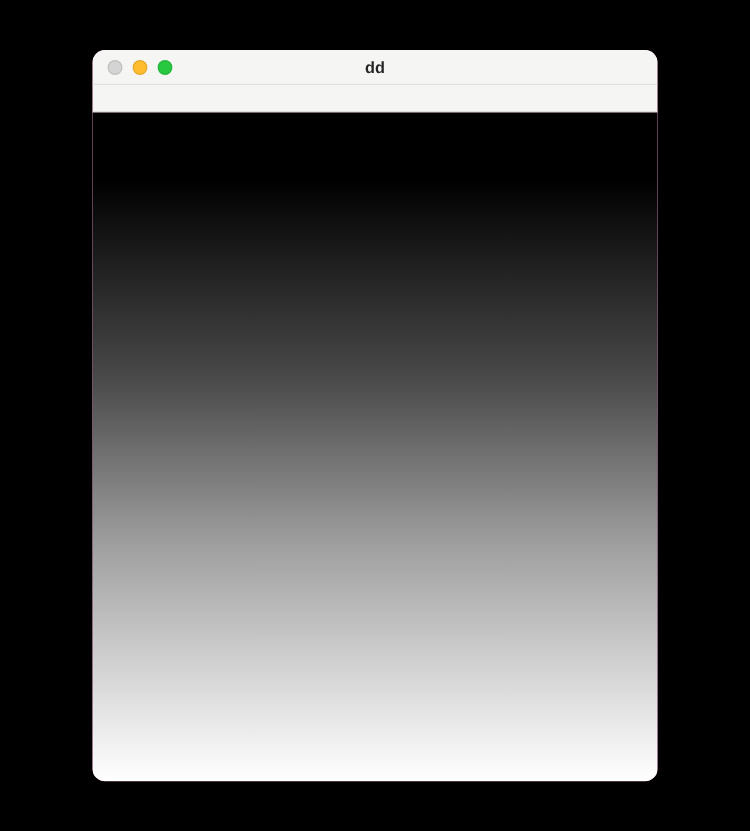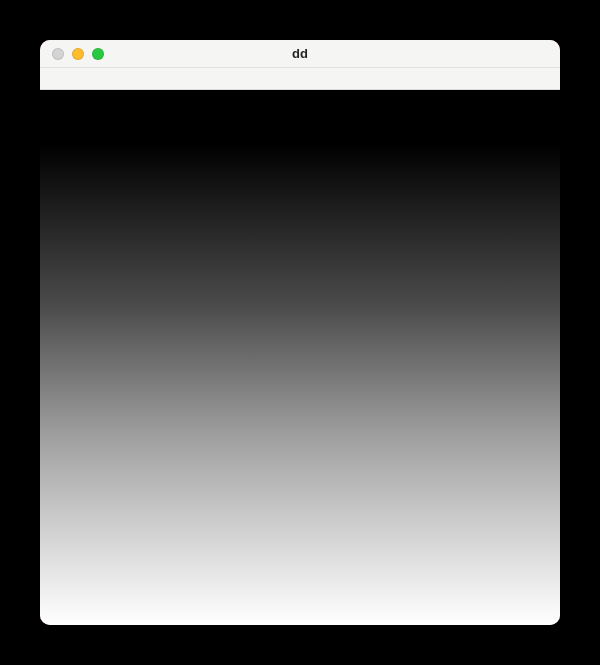--- a/index.html
+++ b/index.html
@@ -12,21 +12,21 @@
       background: #000000;
       width: 600px;
       height: 665px;
       display: flex;
       align-items: center;
       justify-content: center;
       font-family: -apple-system, BlinkMacSystemFont, "Segoe UI", Helvetica, Arial, sans-serif;
     }
     
     .window {
-      width: 520px;
+      width: 452px;
       height: 585px;
       background: #f9a8d4;
       border-radius: 10px;
       overflow: hidden;
       box-shadow: 0 20px 60px rgba(0,0,0,0.5);
       display: flex;
       flex-direction: column;
     }
     
     .titlebar {

